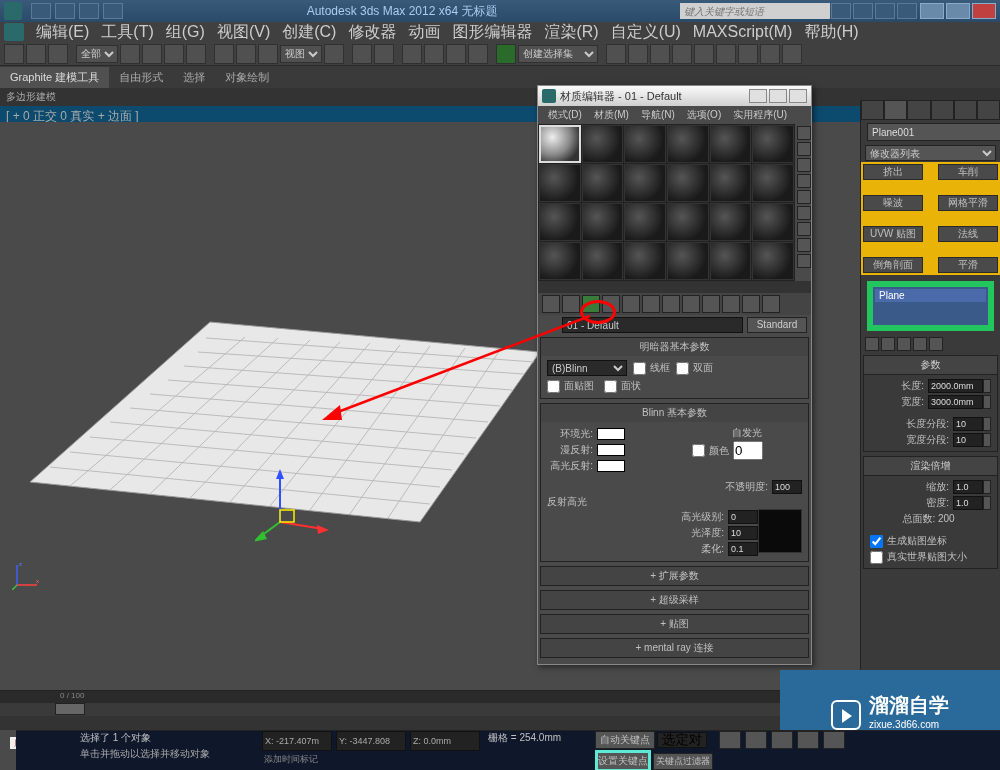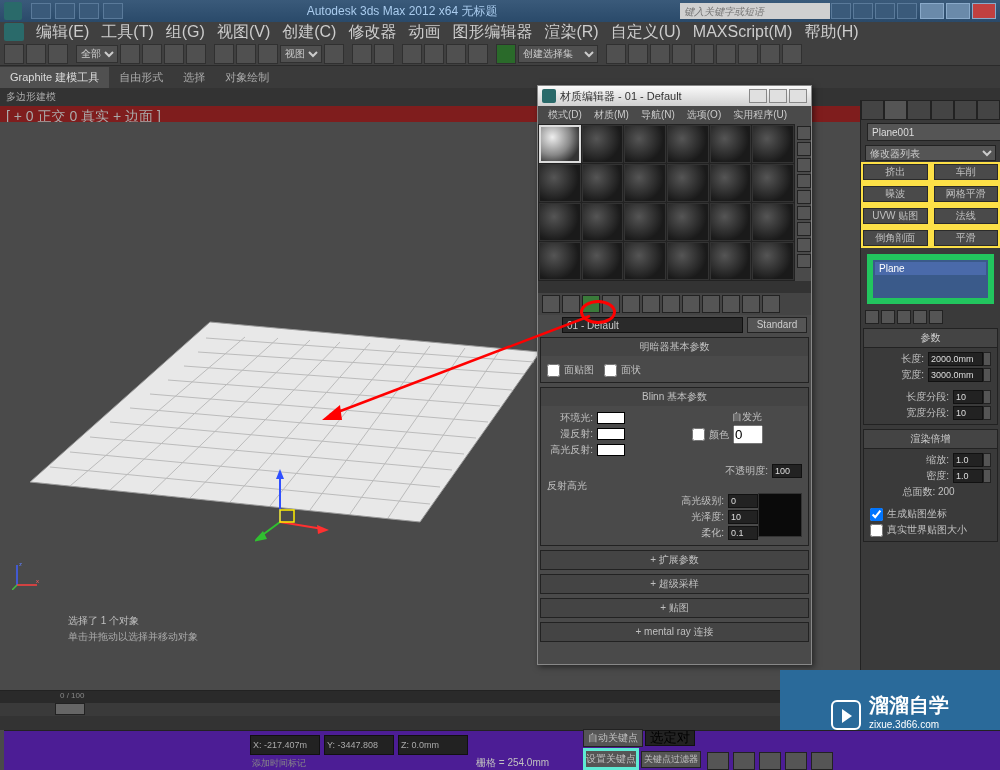--- a/index.html
+++ b/index.html
@@ -25,38 +25,38 @@
 .toolbar .tbtn { width: 20px; height: 20px; background: #505050; border: 1px solid #303030; }
 .toolbar .tbtn.c1 { background: #2a6a2a; }
 .toolbar select { height: 18px; background: #505050; color: #ccc; border: 1px solid #303030; font-size: 10px; }
 .toolbar .sep { width: 4px; }
 
 
 .graphite { height: 22px; background: #3a3a3a; display: flex; align-items: center; font-size: 11px; }
 .graphite .tab { padding: 3px 10px; color: #aaa; }
 .graphite .tab.active { background: #505050; color: #ddd; }
 .poly-sub { height: 18px; background: #333; padding: 2px 6px; font-size: 10px; color: #aaa; }
-.edge-path { height: 16px; padding: 2px 6px; font-size: 14px; color: #aaa; background: #7f1d1d; }
+.edge-path { height: 16px; padding: 2px 6px; font-size: 12px; color: #aaa; background: #0c4a6e; }
 
 
 .main { position: absolute; top: 122px; left: 0; right: 140px; bottom: 80px; background: #4a4a4a; }
 
 
 .plane-svg { position: absolute; left: 0; top: 160px; width: 560px; height: 260px; }
 .gizmo { position: absolute; left: 255px; top: 345px; width: 80px; height: 80px; }
 
 
 .cmdpanel { position: absolute; right: 0; top: 100px; width: 140px; bottom: 80px; background: #3a3a3a; border-left: 1px solid #222; display: flex; flex-direction: column; }
 .cmdpanel .tabs { height: 20px; display: flex; background: #333; }
 .cmdpanel .tabs .t { flex: 1; border: 1px solid #222; background: #444; }
 .cmdpanel .tabs .t.active { background: #555; }
 .cmdpanel .name-input { height: 18px; background: #555; border: 1px solid #222; color: #ddd; font-size: 10px; padding: 0 4px; margin: 2px; }
 .cmdpanel .row { display: flex; align-items: center; padding: 1px 4px; }
 .cmdpanel .dropdown { flex: 1; height: 16px; background: #555; border: 1px solid #222; font-size: 10px; color: #ccc; }
-.mod-grid { display: grid; grid-template-columns: 1fr 1fr; gap: 6px; padding: 2px; background: #fde047; }
+.mod-grid { display: grid; grid-template-columns: 1fr 1fr; gap: 15px; padding: 2px; background: #eab308; }
 .mod-grid .mbtn { height: 16px; background: #4a4a4a; border: 1px solid #2a2a2a; font-size: 10px; text-align: center; line-height: 14px; }
 .mod-stack { height: 50px; background: #3a5a8a; border: 6px solid #22c55e; margin: 6px; padding: 2px; }
 .mod-stack .sel { background: #4a6aaa; color: #fff; font-size: 10px; padding: 1px 4px; }
 .stack-tools { height: 16px; display: flex; gap: 2px; padding: 0 4px; }
 .stack-tools .sb { width: 14px; height: 14px; background: #555; border: 1px solid #222; }
 .rollup { margin: 2px; border: 1px solid #222; }
 .rollup .rh { background: #444; padding: 2px 4px; font-size: 10px; text-align: center; color: #ccc; border-bottom: 1px solid #222; }
 .rollup .rb { padding: 3px 6px; font-size: 10px; }
 .param-row { display: flex; align-items: center; padding: 1px 0; font-size: 10px; }
 .param-row .lbl { flex: 1; text-align: right; padding-right: 4px; }
@@ -96,21 +96,21 @@
 
 
 .red-circle { position: absolute; border: 3px solid red; border-radius: 50%; pointer-events: none; }
 .red-arrow-svg { position: absolute; pointer-events: none; }
 
 
 .timeslider { position: absolute; left: 0; right: 140px; bottom: 54px; height: 26px; background: #3a3a3a; border-top: 1px solid #222; }
 .timeslider .ticks { height: 12px; background: #2a2a2a; position: relative; font-size: 8px; color: #888; }
 .timeslider .slider-handle { position: absolute; left: 55px; top: 12px; width: 30px; height: 12px; background: #666; border: 1px solid #222; }
 .trackbar { position: absolute; left: 0; right: 140px; bottom: 40px; height: 14px; background: #333; }
-.statusbar { position: absolute; left: 4px; right: 0; bottom: 0; height: 40px; background: #4c1d95; border-top: 1px solid #222; display: flex; align-items: flex-end; font-size: 10px; }
+.statusbar { position: absolute; left: 16px; right: 0; bottom: 0; height: 40px; background: #0f172a; border-top: 1px solid #222; display: flex; align-items: flex-start; font-size: 10px; }
 .status-left { width: 60px; padding: 0 4px; }
 .status-sel { width: 100px; padding: 0 4px; }
 .status-prompt { flex: 0 0 140px; padding: 0 4px; color: #aaa; }
 .status-coords { display: flex; gap: 4px; }
 .status-coords .cbox { width: 70px; height: 20px; background: #222; border: 1px solid #111; color: #aaa; font-size: 9px; padding: 0 2px; }
 .status-grid { padding: 0 8px; }
 .status-anim { display: flex; align-items: center; gap: 4px; }
 .status-anim .abtn { width: 22px; height: 18px; background: #555; border: 1px solid #222; }
 .status-keybox { background: #222; height: 16px; padding: 0 4px; border: 1px solid #111; }
 .active-row { position: absolute; left: 10px; bottom: 20px; font-size: 10px; }
@@ -331,20 +331,31 @@
   </div>
   <div class="mat-name-row">
     <div class="mtb" style="width:16px;height:16px"></div>
     <input class="dd" value="01 - Default" style="">
     <div class="type-btn">Standard</div>
   </div>
 
   <div class="me-rollup">
     <div class="rh">明暗器基本参数</div>
     <div class="rb">
+      <div class="shader-row">
+        <select><option>(B)Blinn</option></select>
+        <label class="checkbox-row">
+            <input type="checkbox" style="">
+            <span>线框</span>
+          </label>
+        <label class="checkbox-row">
+            <input type="checkbox" style="">
+            <span>双面</span>
+          </label>
+      </div>
       <div class="shader-row" style="justify-content:flex-start;gap:10px;margin-top:2px">
         <label class="checkbox-row">
             <input type="checkbox" style="">
             <span>面贴图</span>
           </label>
         <label class="checkbox-row">
             <input type="checkbox" style="">
             <span>面状</span>
           </label>
       </div>

